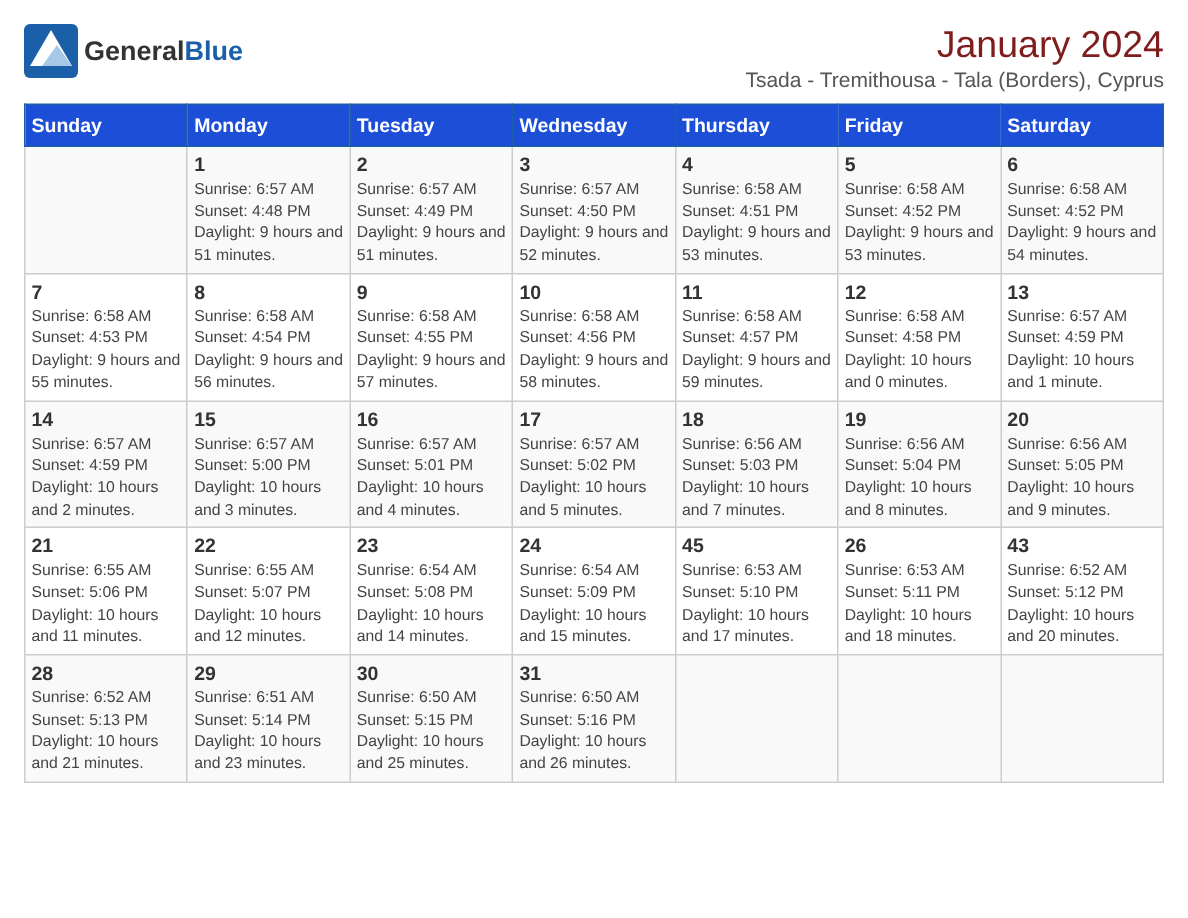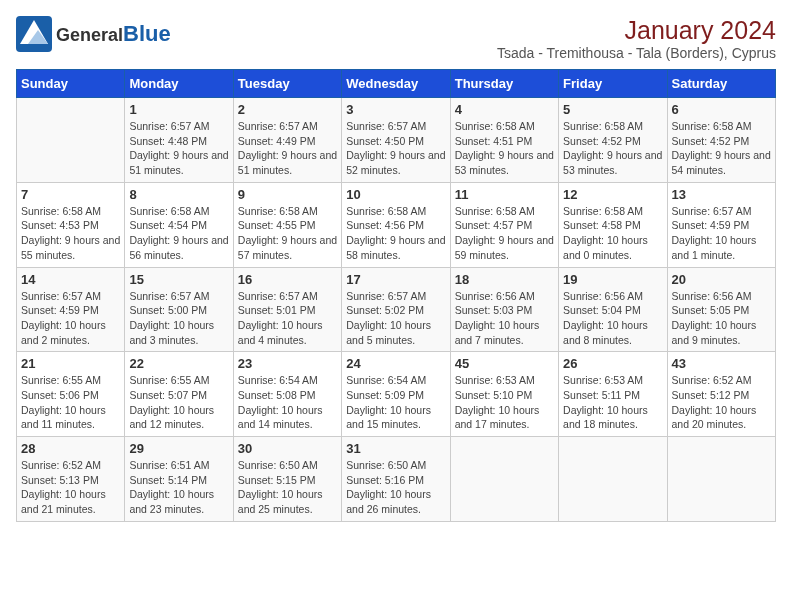--- a/index.html
+++ b/index.html
@@ -82,21 +82,21 @@
 <div class="header-area">
   <div class="logo-container">
     <svg width="36" height="36" viewBox="0 0 36 36">
       <rect x="0" y="0" width="36" height="36" fill="#1a5fa8" rx="4"></rect>
       <polygon points="18,4 32,28 4,28" fill="#fff"></polygon>
       <polygon points="22,14 32,28 12,28" fill="#a8c8e8"></polygon>
     </svg>
     <div>
       <div style="display:flex; align-items:baseline;">
         <span style="font-size:18px;font-weight:bold;color:#333;">General</span>
-        <span style="font-size:22px;font-weight:bold;color:#1a5fa8;">Blue</span>
+        <span style="font-size:18px;font-weight:bold;color:#1a5fa8;">Blue</span>
       </div>
     </div>
   </div>
   <div class="title-area">
     <div class="calendar-title">January 2024</div>
     <div class="calendar-subtitle">Tsada - Tremithousa - Tala (Borders), Cyprus</div>
   </div>
 </div>
 
 <table>

